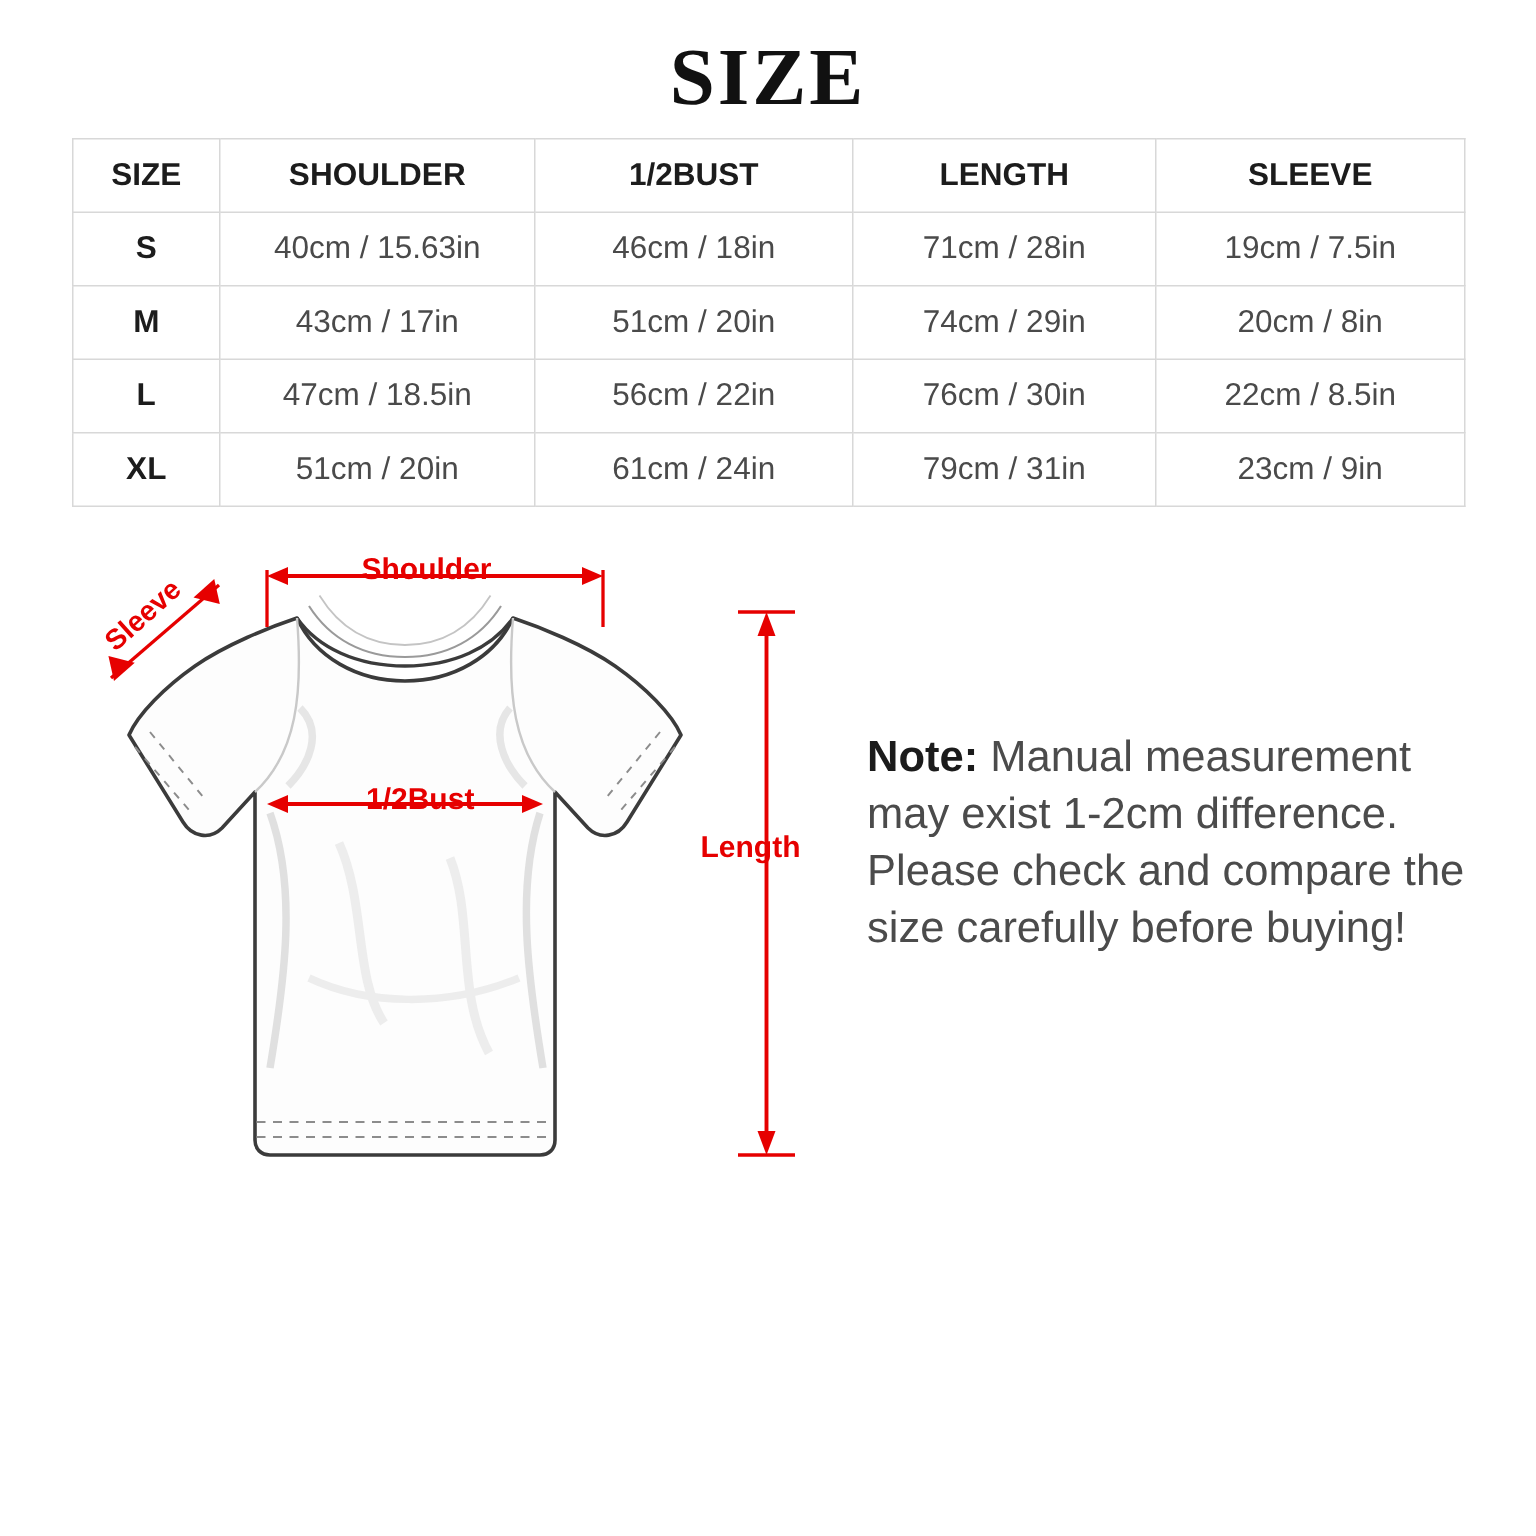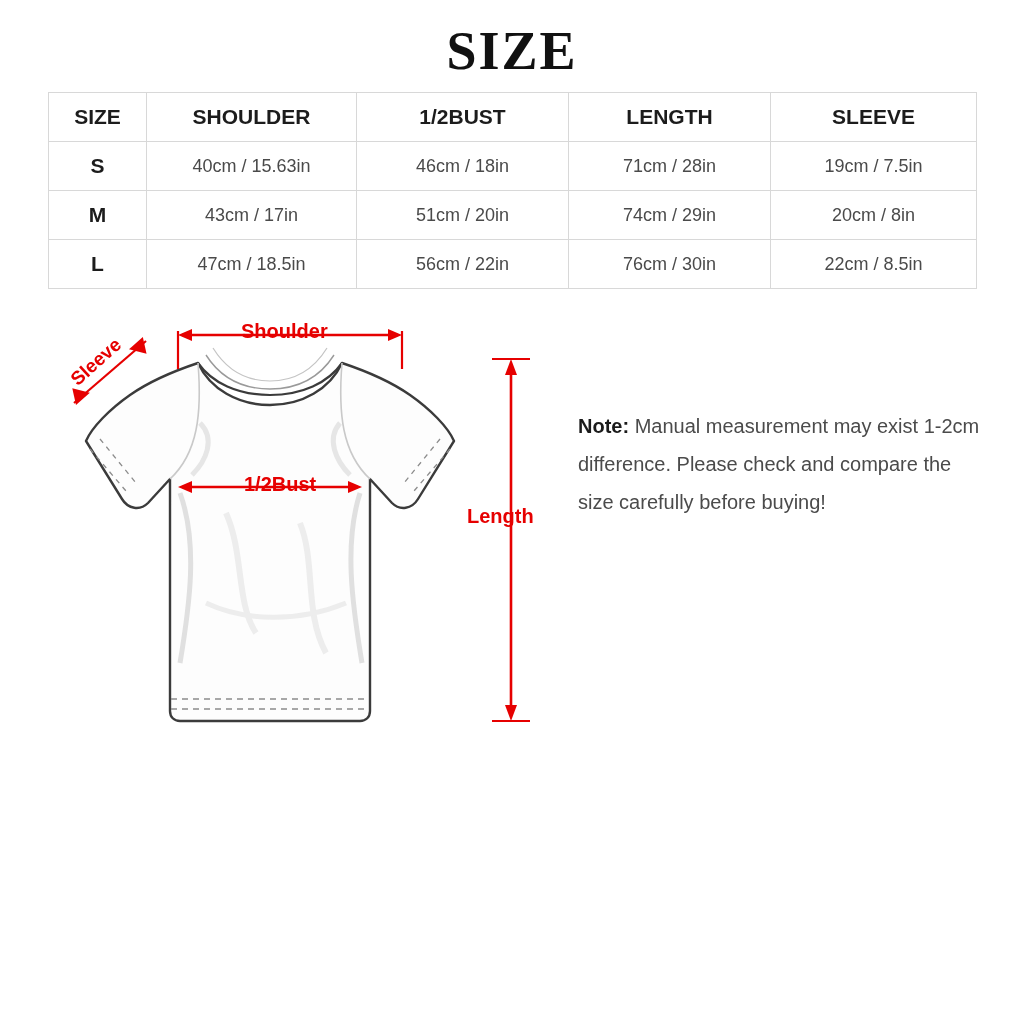--- a/index.html
+++ b/index.html
@@ -36,21 +36,21 @@
     border-collapse: collapse;
     width: 928px;
     table-layout: fixed;
   }
   table.size-table th,
   table.size-table td {
     border: 1px solid #d8d8d8;
     height: 46px;
     text-align: center;
     vertical-align: middle;
-    font-size: 18px;
+    font-size: 21px;
     color: #4a4a4a;
   }
   table.size-table thead th {
     font-weight: 700;
     font-size: 21px;
     color: #1c1c1c;
   }
   table.size-table tbody td.size-cell {
     font-weight: 700;
     font-size: 21px;
@@ -73,23 +73,23 @@
   .shirt-svg {
     position: absolute;
     left: 30px;
     top: 0px;
   }
 
   
   .note-block {
     position: absolute;
     left: 578px;
-    top: 104px;
+    top: 134px;
     width: 410px;
-    font-size: 20px;
+    font-size: 29px;
     line-height: 38px;
     color: #4b4b4b;
   }
   .note-block b {
     color: #1b1b1b;
     font-weight: 700;
   }
 
   
   .lbl {
@@ -141,20 +141,27 @@
         <td>51cm / 20in</td>
         <td>74cm / 29in</td>
         <td>20cm / 8in</td>
       </tr>
       <tr>
         <td class="size-cell">L</td>
         <td>47cm / 18.5in</td>
         <td>56cm / 22in</td>
         <td>76cm / 30in</td>
         <td>22cm / 8.5in</td>
+      </tr>
+      <tr>
+        <td class="size-cell">XL</td>
+        <td>51cm / 20in</td>
+        <td>61cm / 24in</td>
+        <td>79cm / 31in</td>
+        <td>23cm / 9in</td>
       </tr>
     </tbody>
   </table>
 </div>
 
 <div class="diagram-area">
 
   <svg class="shirt-svg" width="560" height="470" viewBox="0 0 560 470">
     <defs>
       <linearGradient id="shade" x1="0" y1="0" x2="1" y2="0">

